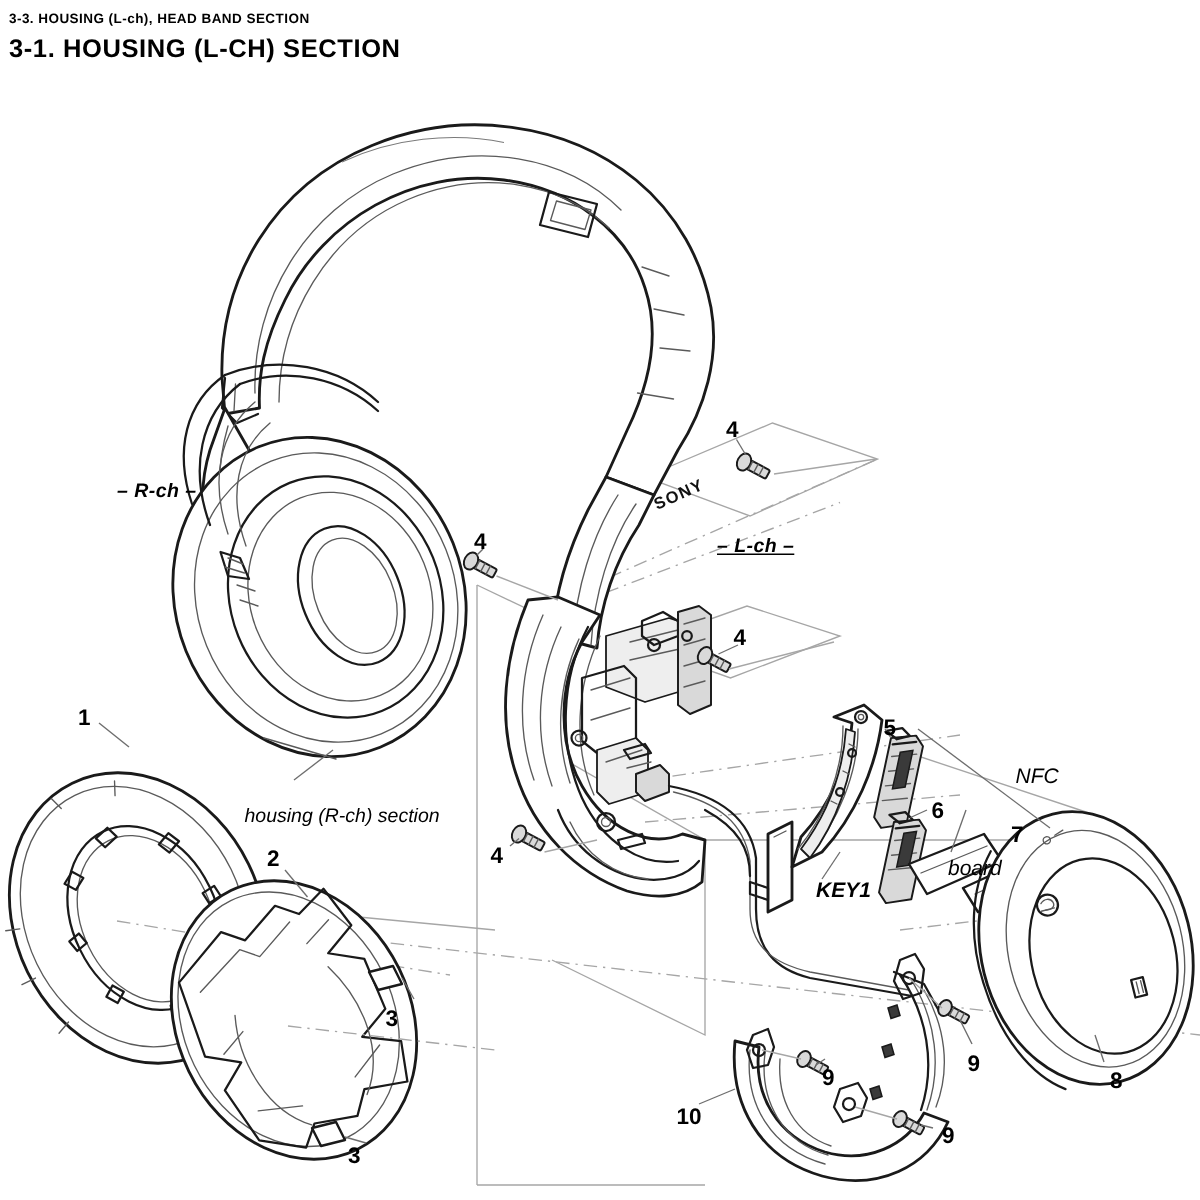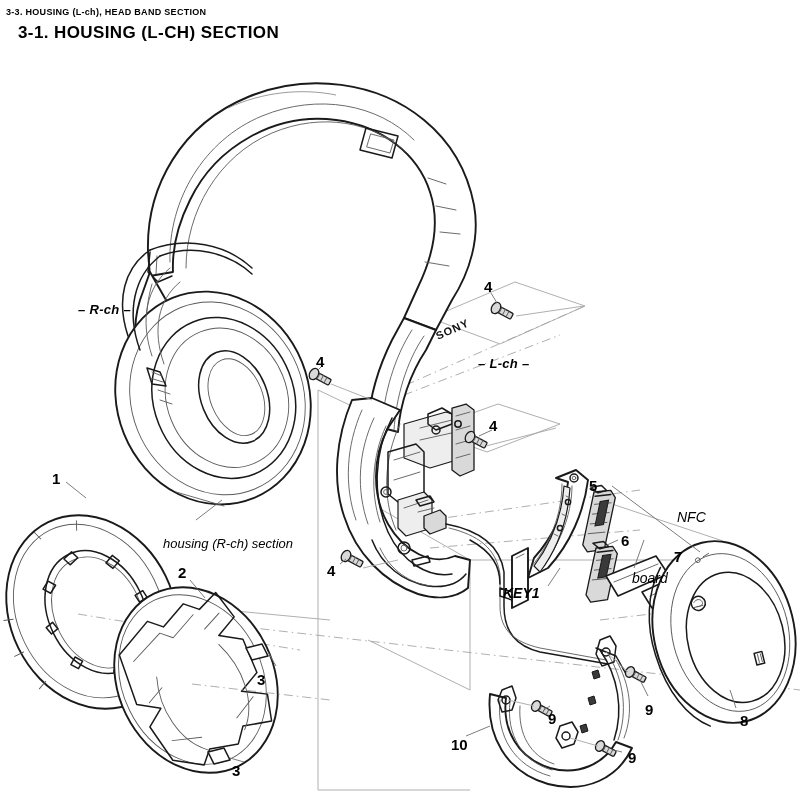--- a/index.html
+++ b/index.html
@@ -24,21 +24,21 @@
     left: 6px;
     top: 7px;
     font-size: 9px;
     font-weight: bold;
     letter-spacing: 0.3px;
     white-space: nowrap;
     color: #000;
   }
   #header-title {
     position: absolute;
-    left: 18px;
+    left: 6px;
     top: 23px;
     font-size: 17px;
     font-weight: bold;
     letter-spacing: 0.4px;
     white-space: nowrap;
     color: #000;
   }
   #figure {
     position: absolute;
     left: 0;
@@ -506,27 +506,27 @@
         <ellipse class="sh" cx="0" cy="0" rx="4.2" ry="5.6"></ellipse>
         <path class="d" d="M5 -3 L5 3 M9 -3 L9 3 M13 -3 L13 3"></path>
       </g>
       <path class="ld" d="M622 752 L614 750"></path>
       <path class="cn" d="M598 746 L570 738"></path>
     </g>
 
     </g>
   </svg>
 
-  <div class="lbl side" style="left:78px; top:303px;font-style:italic;">– R-ch –</div>
-
-  <div class="lbl side" style="left:478px; top:357px;">– L-ch –</div>
+  <div class="lbl side" style="left:78px; top:320px;font-style:italic;">– R-ch –</div>
+
+  <div class="lbl side" style="left:478px; top:357px;text-decoration:underline;">– L-ch –</div>
 
   <div class="lbl cap" style="left:163px; top:514px;">housing (R-ch) section</div>
 
-  <div class="lbl ital" style="left:503px; top:586px;">KEY1</div>
+  <div class="lbl ital" style="left:544px; top:586px;">KEY1</div>
 
   <div class="lbl nfc" style="left:638px; top:509px;margin-left:39px;">NFC</div>
   <div class="lbl nfc" style="left:632px; top:526px;margin-top:44px;">board</div>
 
   <div class="lbl" style="left:52px;  top:471px;">1</div>
   <div class="lbl" style="left:178px; top:565px;">2</div>
   <div class="lbl" style="left:257px; top:672px;">3</div>
   <div class="lbl" style="left:232px; top:763px;">3</div>
   <div class="lbl" style="left:484px; top:279px;">4</div>
   <div class="lbl" style="left:316px; top:354px;">4</div>

